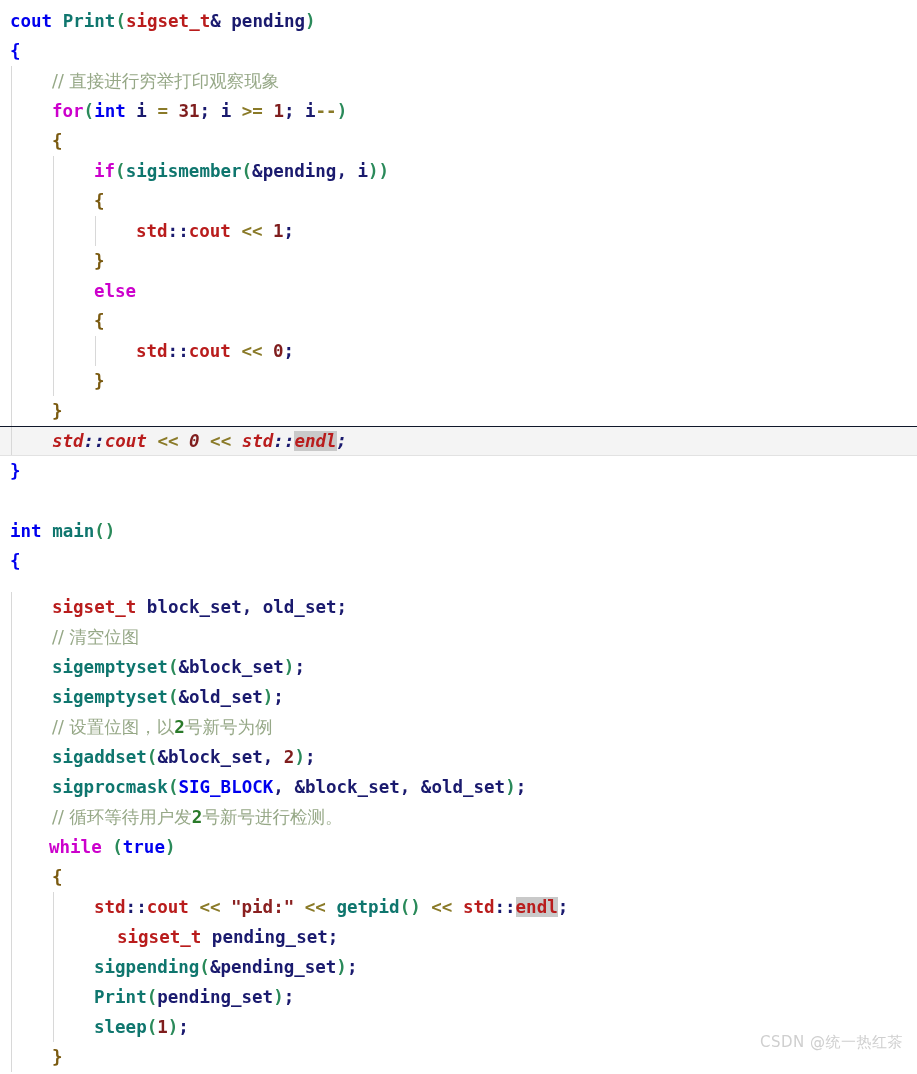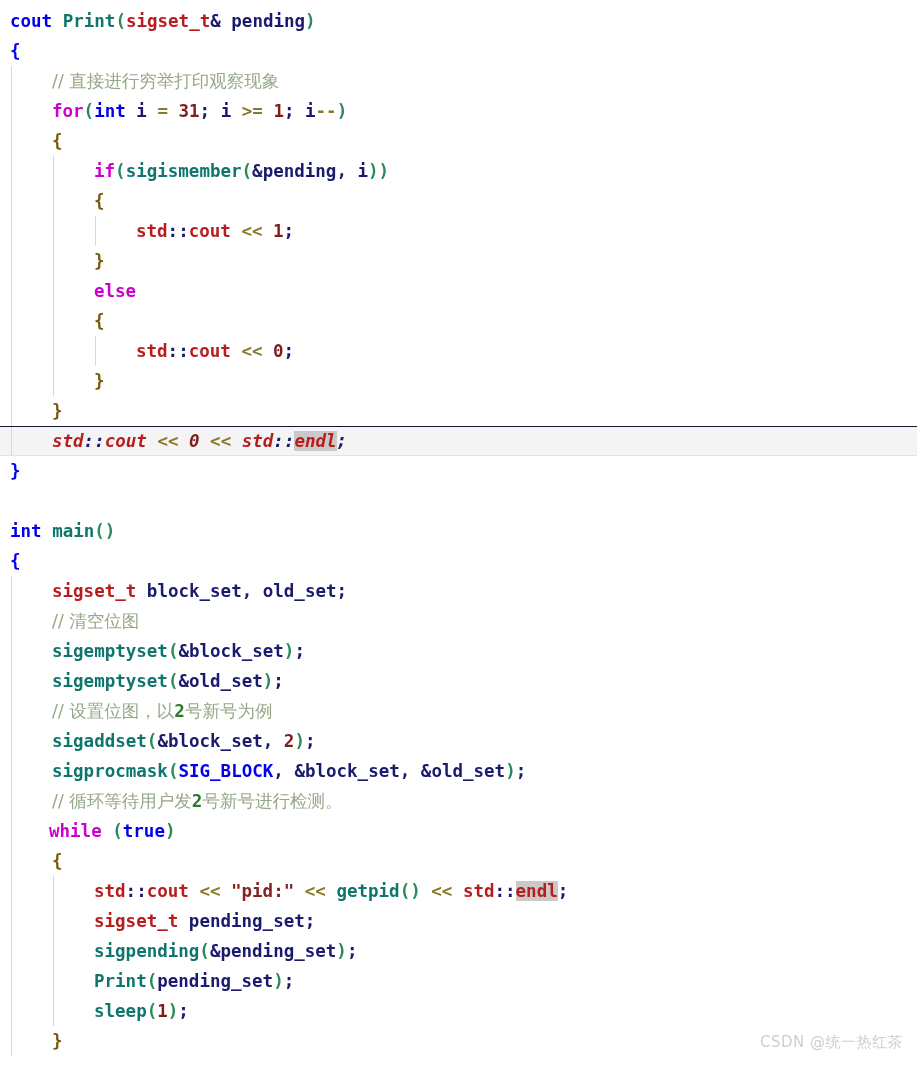--- a/index.html
+++ b/index.html
@@ -113,31 +113,31 @@
       <div class="line"><span class="guide" style="left: 11px;"></span><span class="guide" style="left: 53px;"></span><span class="ltext" style="padding-left: 94px;"><span class="kw">else</span></span></div>
       <div class="line"><span class="guide" style="left: 11px;"></span><span class="guide" style="left: 53px;"></span><span class="ltext" style="padding-left: 94px;"><span class="brace">{</span></span></div>
       <div class="line"><span class="guide" style="left: 11px;"></span><span class="guide" style="left: 53px;"></span><span class="guide" style="left: 95px;"></span><span class="ltext" style="padding-left: 136px;"><span class="type">std</span><span class="ident">::</span><span class="type">cout</span><span> </span><span class="op">&lt;&lt;</span><span> </span><span class="num">0</span><span class="semi">;</span></span></div>
       <div class="line"><span class="guide" style="left: 11px;"></span><span class="guide" style="left: 53px;"></span><span class="ltext" style="padding-left: 94px;"><span class="brace">}</span></span></div>
       <div class="line"><span class="guide" style="left: 11px;"></span><span class="ltext" style="padding-left: 52px;"><span class="brace">}</span></span></div>
       <div class="line current"><span class="guide" style="left: 11px;"></span><span class="ltext" style="padding-left: 52px;"><span class="type">std</span><span class="ident">::</span><span class="type">cout</span><span> </span><span class="op">&lt;&lt;</span><span> </span><span class="num">0</span><span> </span><span class="op">&lt;&lt;</span><span> </span><span class="type">std</span><span class="ident">::</span><span class="type sel">endl</span><span class="semi">;</span></span></div>
       <div class="line"><span class="ltext" style="padding-left: 10px;"><span class="brace-m">}</span></span></div>
       <div class="line"><span class="ltext" style="padding-left: 10px;"></span></div>
       <div class="line"><span class="ltext" style="padding-left: 10px;"><span class="kwb">int</span><span> </span><span class="fn">main</span><span class="paren">()</span></span></div>
       <div class="line"><span class="ltext" style="padding-left: 10px;"><span class="brace-m">{</span></span></div>
-      <div class="line"><span class="guide" style="left: 11px;"></span><span class="ltext" style="padding-left: 52px;"><span class="type">sigset_t</span><span> </span><span class="ident">block_set</span><span class="ident">,</span><span> </span><span class="ident">old_set</span><span class="semi">;</span></span></div>
+      <div class="line"><span class="guide" style="left: 11px;"></span><span class="ltext" style="padding-left: 52px; margin-top: 16px;"><span class="type">sigset_t</span><span> </span><span class="ident">block_set</span><span class="ident">,</span><span> </span><span class="ident">old_set</span><span class="semi">;</span></span></div>
       <div class="line"><span class="guide" style="left: 11px;"></span><span class="ltext" style="padding-left: 52px;"><span class="cmt cn">// 清空位图</span></span></div>
       <div class="line"><span class="guide" style="left: 11px;"></span><span class="ltext" style="padding-left: 52px;"><span class="fn">sigemptyset</span><span class="paren">(</span><span class="ident">&amp;</span><span class="ident">block_set</span><span class="paren">)</span><span class="semi">;</span></span></div>
       <div class="line"><span class="guide" style="left: 11px;"></span><span class="ltext" style="padding-left: 52px;"><span class="fn">sigemptyset</span><span class="paren">(</span><span class="ident">&amp;</span><span class="ident">old_set</span><span class="paren">)</span><span class="semi">;</span></span></div>
       <div class="line"><span class="guide" style="left: 11px;"></span><span class="ltext" style="padding-left: 52px;"><span class="cmt cn">// 设置位图，以</span><span class="cmt-b">2</span><span class="cmt cn">号新号为例</span></span></div>
       <div class="line"><span class="guide" style="left: 11px;"></span><span class="ltext" style="padding-left: 52px;"><span class="fn">sigaddset</span><span class="paren">(</span><span class="ident">&amp;</span><span class="ident">block_set</span><span class="ident">,</span><span> </span><span class="num">2</span><span class="paren">)</span><span class="semi">;</span></span></div>
       <div class="line"><span class="guide" style="left: 11px;"></span><span class="ltext" style="padding-left: 52px;"><span class="fn">sigprocmask</span><span class="paren">(</span><span class="kwb">SIG_BLOCK</span><span class="ident">,</span><span> </span><span class="ident">&amp;</span><span class="ident">block_set</span><span class="ident">,</span><span> </span><span class="ident">&amp;</span><span class="ident">old_set</span><span class="paren">)</span><span class="semi">;</span></span></div>
       <div class="line"><span class="guide" style="left: 11px;"></span><span class="ltext" style="padding-left: 52px;"><span class="cmt cn">// 循环等待用户发</span><span class="cmt-b">2</span><span class="cmt cn">号新号进行检测。</span></span></div>
       <div class="line"><span class="guide" style="left: 11px;"></span><span class="ltext" style="padding-left: 49px;"><span class="kw">while</span><span> </span><span class="paren">(</span><span class="kwb">true</span><span class="paren">)</span></span></div>
       <div class="line"><span class="guide" style="left: 11px;"></span><span class="ltext" style="padding-left: 52px;"><span class="brace">{</span></span></div>
       <div class="line"><span class="guide" style="left: 11px;"></span><span class="guide" style="left: 53px;"></span><span class="ltext" style="padding-left: 94px;"><span class="type">std</span><span class="ident">::</span><span class="type">cout</span><span> </span><span class="op">&lt;&lt;</span><span> </span><span class="str">"pid:"</span><span> </span><span class="op">&lt;&lt;</span><span> </span><span class="fn">getpid</span><span class="paren">()</span><span> </span><span class="op">&lt;&lt;</span><span> </span><span class="type">std</span><span class="ident">::</span><span class="type sel">endl</span><span class="semi">;</span></span></div>
-      <div class="line"><span class="guide" style="left: 11px;"></span><span class="guide" style="left: 53px;"></span><span class="ltext" style="padding-left: 94px;"><span class="type">sigset_t</span><span> </span><span class="ident">pending_set</span><span class="semi">;</span></span></div>
+      <div class="line"><span class="guide" style="left: 11px;"></span><span class="guide" style="left: 53px;"></span><span class="ltext" style="padding-left: 94px; margin-left: 23px;"><span class="type">sigset_t</span><span> </span><span class="ident">pending_set</span><span class="semi">;</span></span></div>
       <div class="line"><span class="guide" style="left: 11px;"></span><span class="guide" style="left: 53px;"></span><span class="ltext" style="padding-left: 94px;"><span class="fn">sigpending</span><span class="paren">(</span><span class="ident">&amp;</span><span class="ident">pending_set</span><span class="paren">)</span><span class="semi">;</span></span></div>
       <div class="line"><span class="guide" style="left: 11px;"></span><span class="guide" style="left: 53px;"></span><span class="ltext" style="padding-left: 94px;"><span class="fn">Print</span><span class="paren">(</span><span class="ident">pending_set</span><span class="paren">)</span><span class="semi">;</span></span></div>
       <div class="line"><span class="guide" style="left: 11px;"></span><span class="guide" style="left: 53px;"></span><span class="ltext" style="padding-left: 94px;"><span class="fn">sleep</span><span class="paren">(</span><span class="num">1</span><span class="paren">)</span><span class="semi">;</span></span></div>
       <div class="line"><span class="guide" style="left: 11px;"></span><span class="ltext" style="padding-left: 52px;"><span class="brace">}</span></span></div>
     </div>
   <div class="watermark">CSDN @统一热红茶</div>
 </div>
 
 </body></html>

